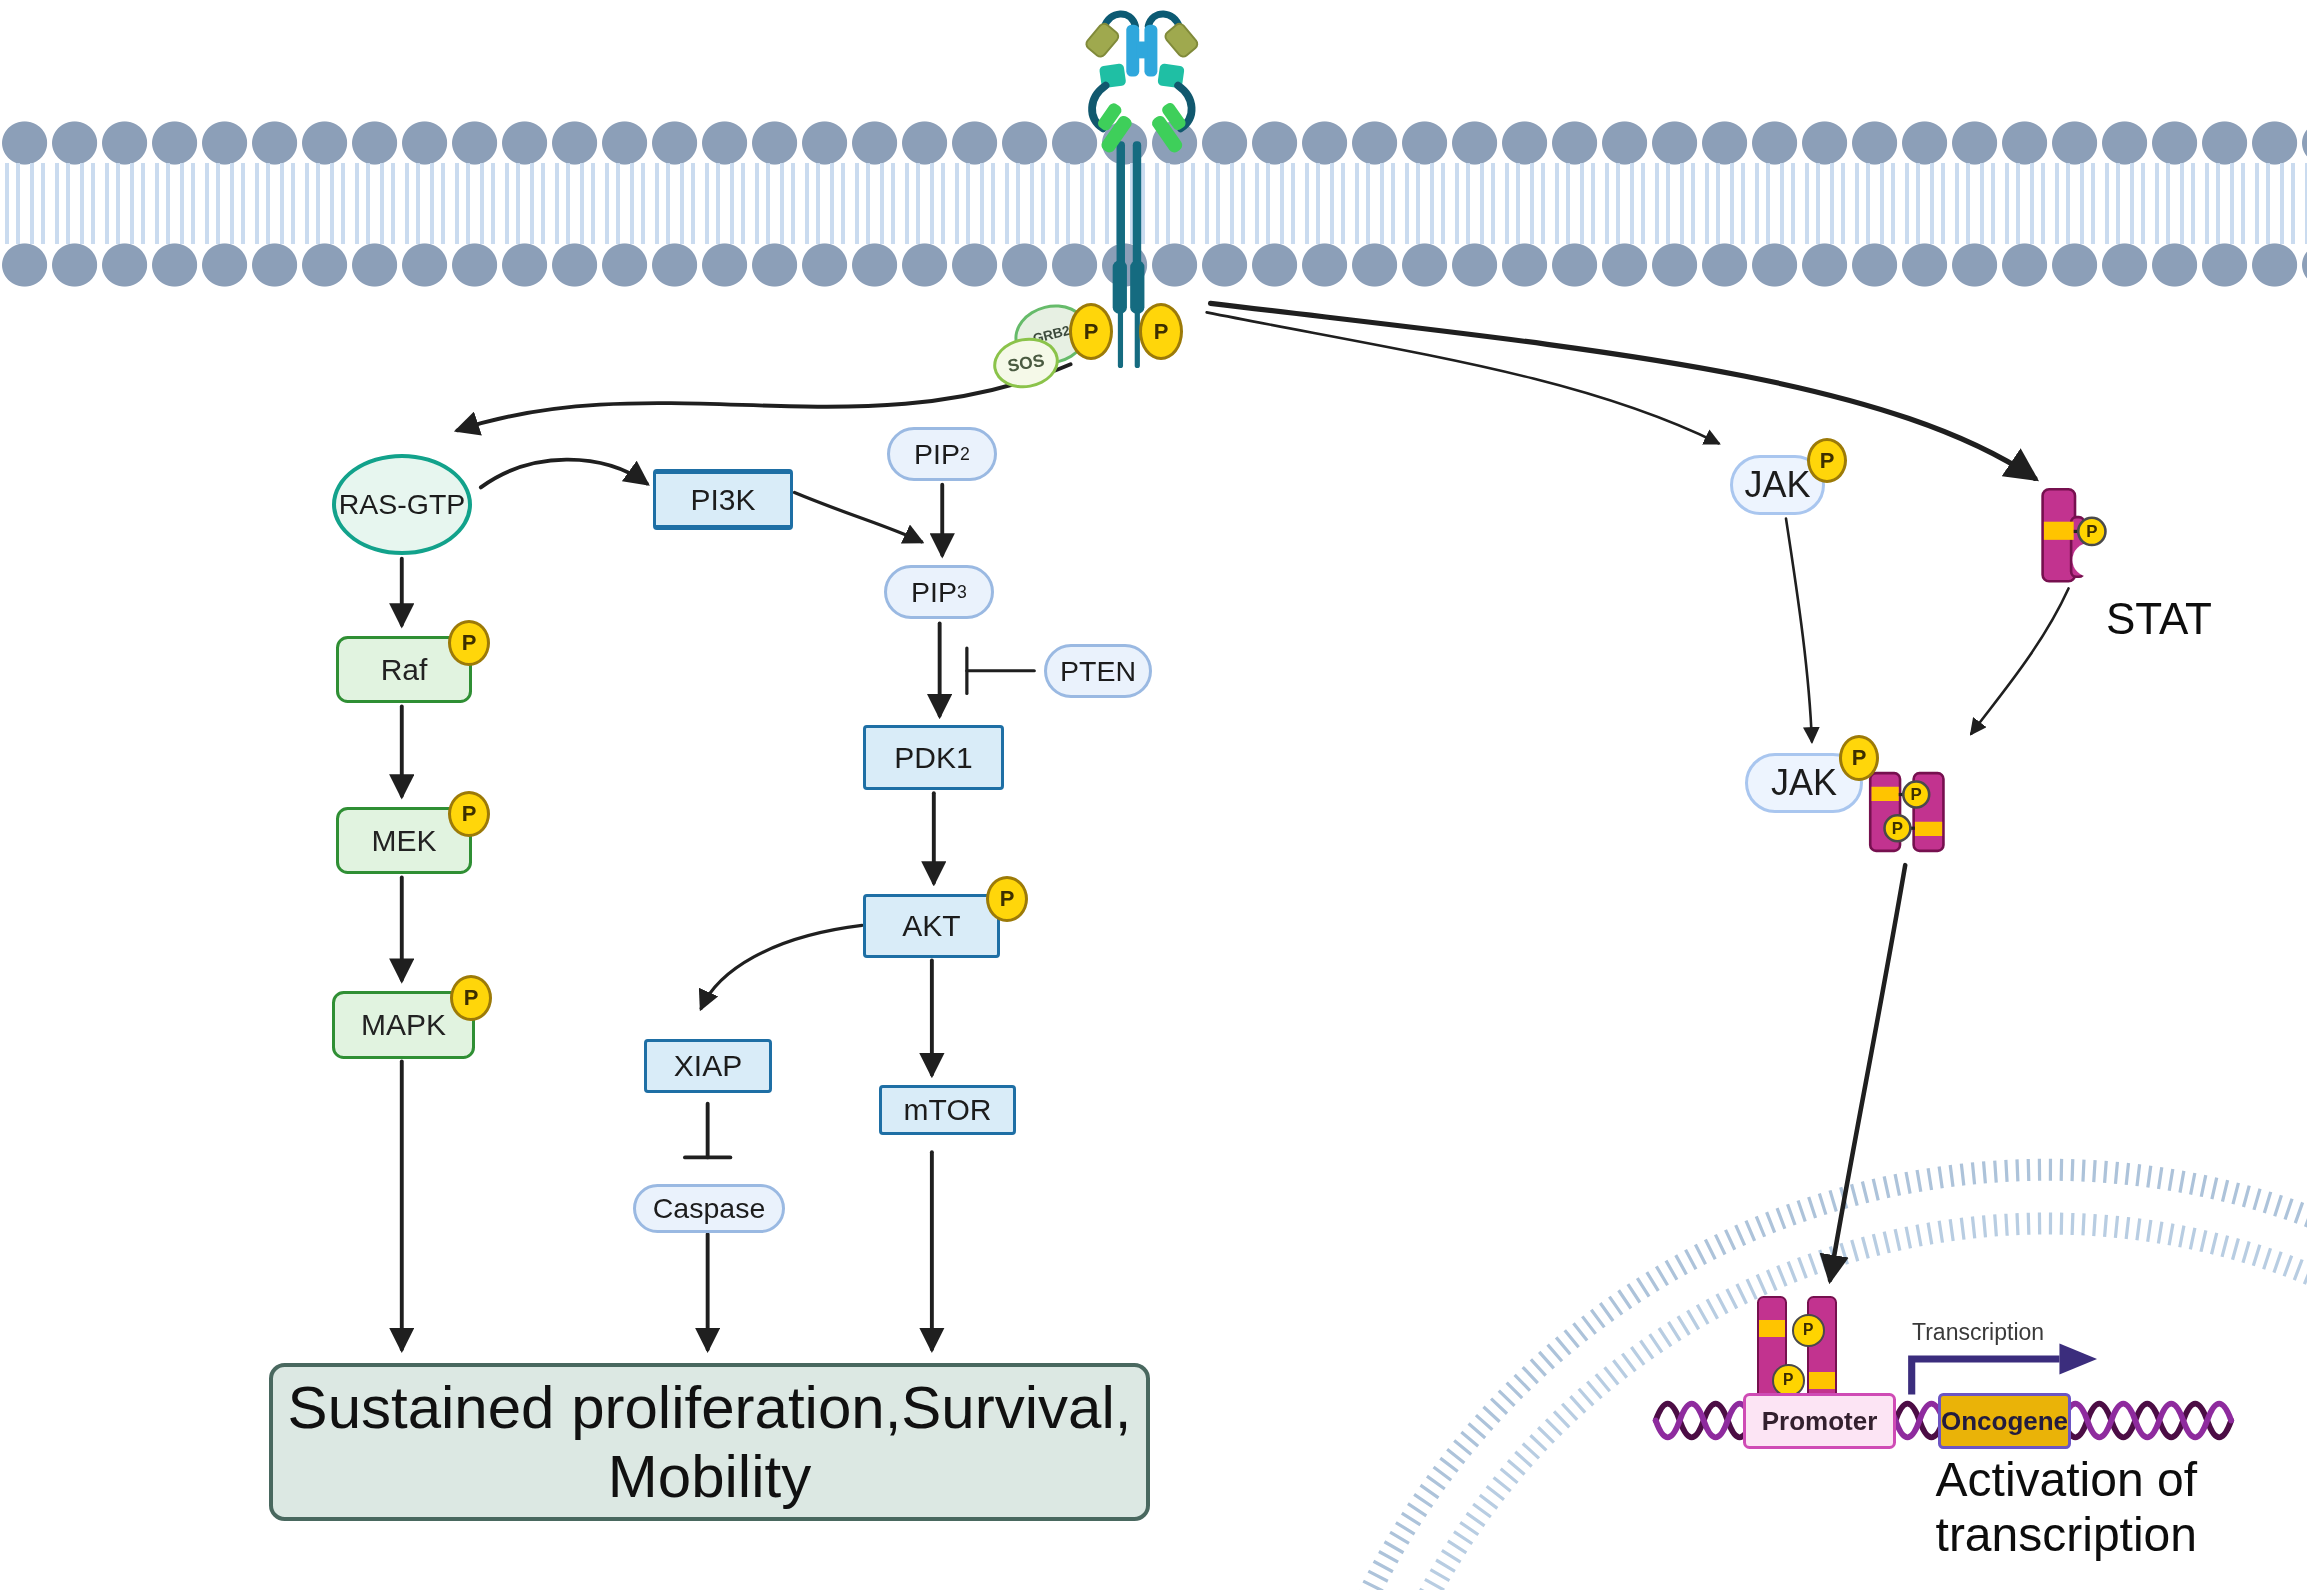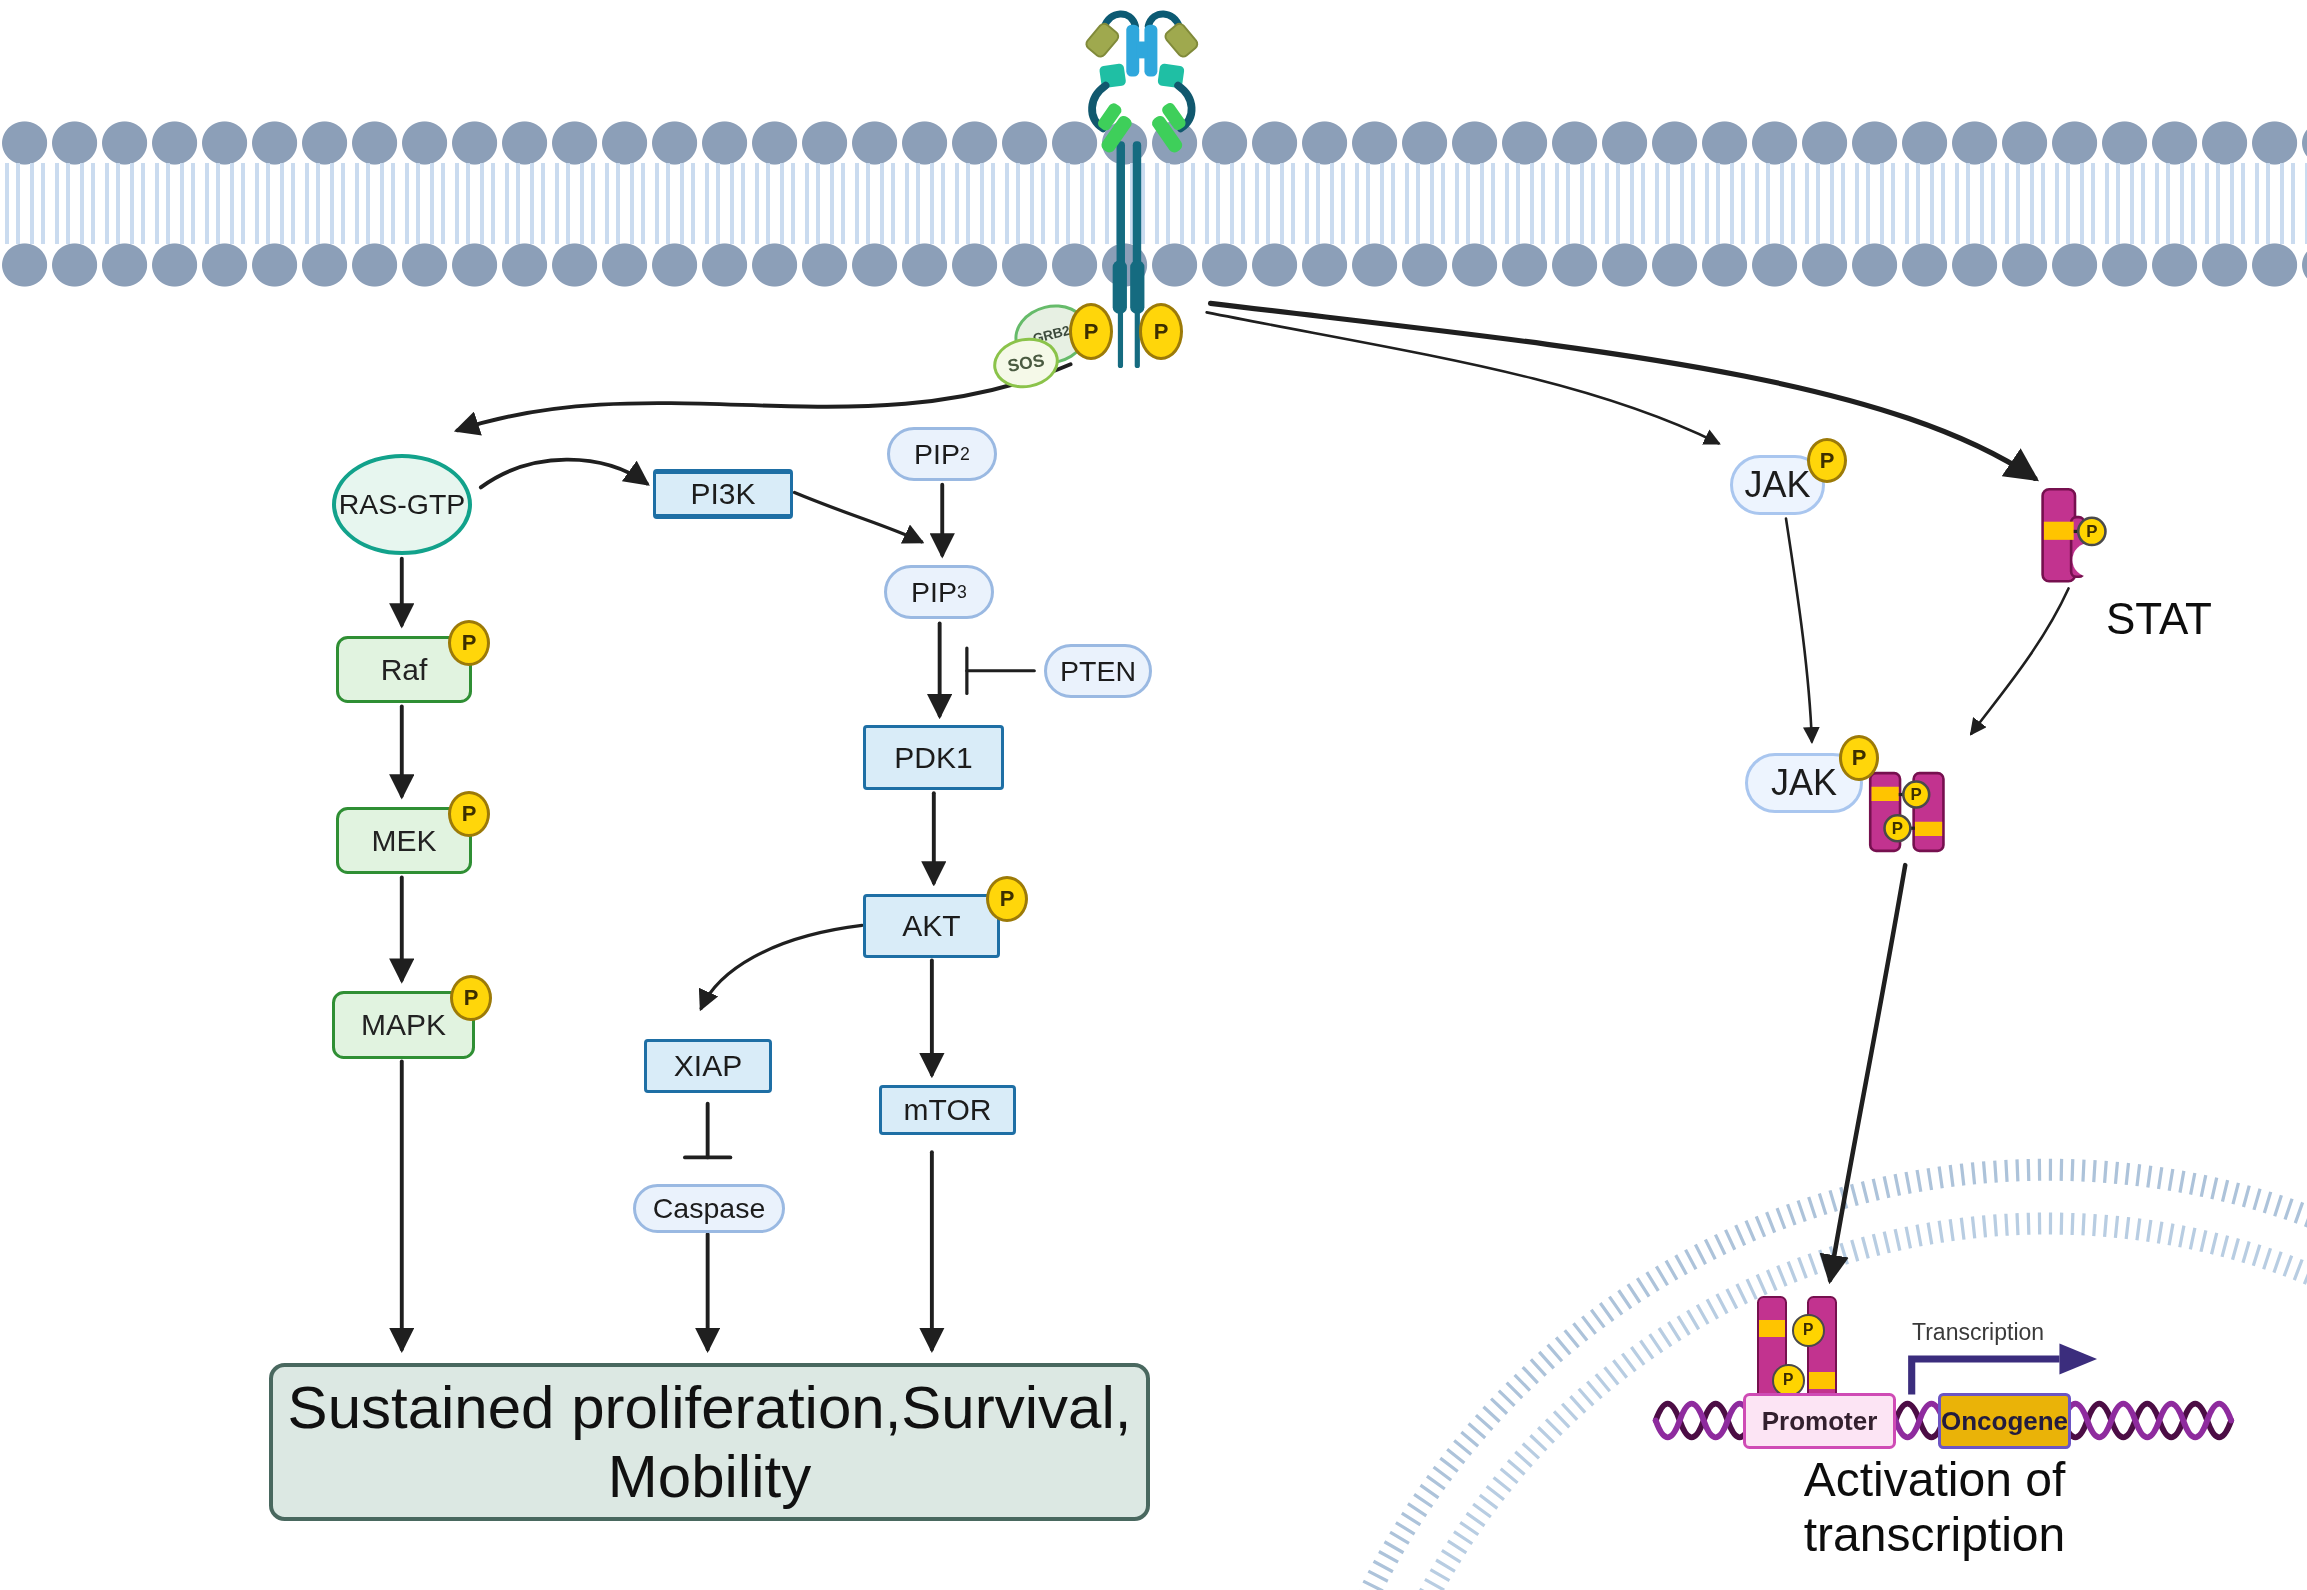--- a/index.html
+++ b/index.html
@@ -156,21 +156,21 @@
       <span>SOS</span>
     </div>
 
   <div class="abs pbadge" style="left:1069px;top:303px;width:38px;height:51px">P</div>
   <div class="abs pbadge" style="left:1139px;top:303px;width:38px;height:51px">P</div>
 
   <div class="abs node rasell" style="left:332px;top:454px;width:140px;height:101px">
       <span>RAS-GTP</span>
     </div>
 
-  <div class="abs node blue" style="left:653px;top:469px;width:140px;height:50px;border-top-width:5.8px;border-bottom-width:5.8px">
+  <div class="abs node blue" style="left:653px;top:469px;width:140px;height:61px;border-top-width:5.8px;border-bottom-width:5.8px">
       <span>PI3K</span>
     </div>
 
   <div class="abs node stadium" style="left:887px;top:427px;width:110px;height:54px">
       <span>PIP</span>
       <sub>2</sub>
     </div>
 
   <div class="abs node stadium" style="left:884px;top:565px;width:110px;height:54px">
       <span>PIP</span>
@@ -240,16 +240,16 @@
 
   <div class="abs node pink" style="left:1743px;top:1393px;width:153px;height:56px">
       <span>Promoter</span>
     </div>
   <div class="abs node lav" style="left:1938px;top:1393px;width:133px;height:56px">
       <span>Oncogene</span>
     </div>
 
   <div class="abs caption" style="left:1912px;top:1319px;width:181px;font-size:23px;color:#3a3a3a">Transcription</div>
 
-  <div class="abs caption" style="left:1672px;top:1452px;width:525px;font-size:48px;text-align:center">Activation of transcription</div>
+  <div class="abs caption" style="left:1672px;top:1452px;width:525px;font-size:48px;text-align:right">Activation of transcription</div>
 
 </div>
 
 
 </body></html>

